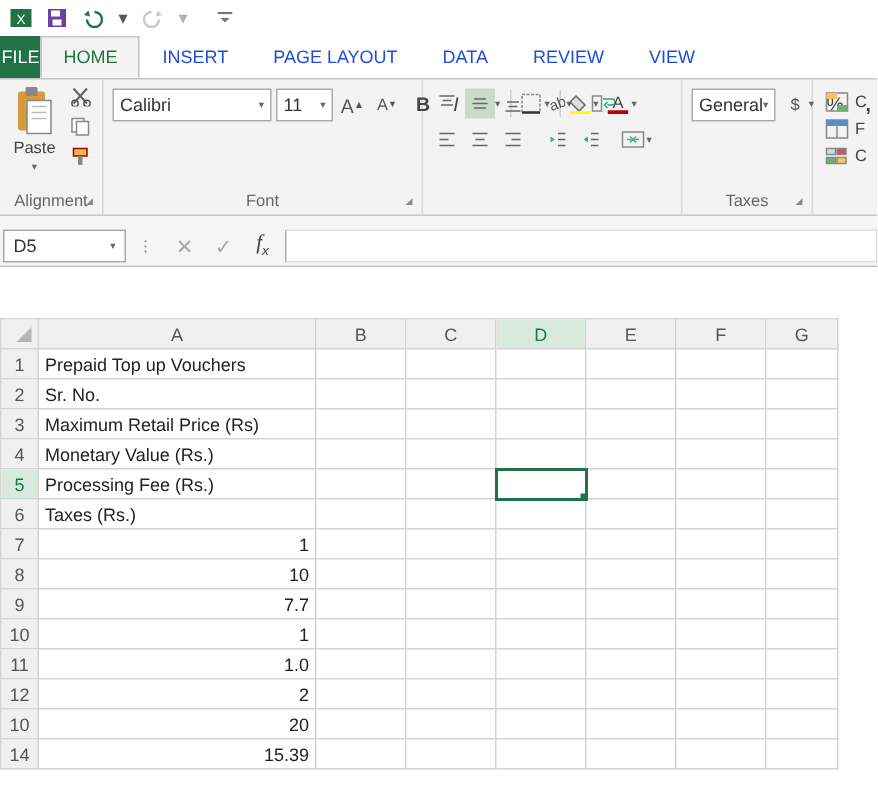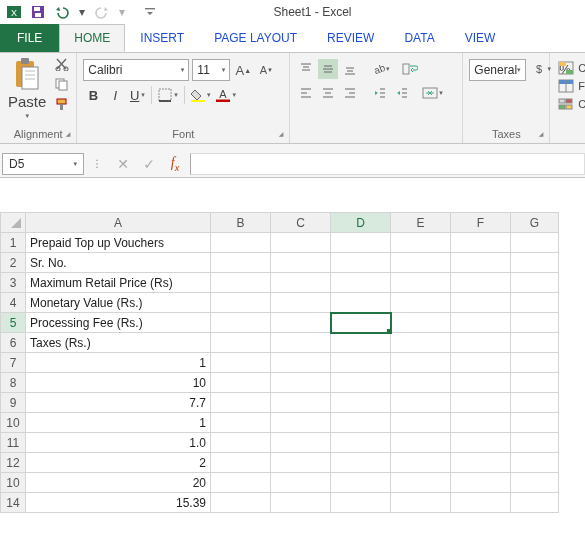--- a/index.html
+++ b/index.html
@@ -7,40 +7,40 @@
 
 
 .titlebar { height: 24px; background: #fff; display: flex; align-items: center; border-bottom: 0; }
 .qat { display: flex; align-items: center; gap: 8px; padding-left: 6px; }
 .qat .icon { width: 16px; height: 16px; display: inline-flex; align-items: center; justify-content: center; }
 .title-text { flex: 1; text-align: center; font-size: 12px; color: #444; }
 
 
 .tabs-row { height: 28px; display: flex; align-items: flex-end; background: #fff; }
 .tab { padding: 6px 14px 6px 14px; font-size: 12px; color: #1d4ed8; cursor: pointer; border: 1px solid transparent; }
-.tab.file { background: #217346; color: #fff; padding: 6px 16px; }
+.tab.file { background: #217346; color: #fff; padding: 6px 0; }
 .tab.active { border: 1px solid #c5c5c5; border-bottom: 1px solid #f3f3f3; color: #217346; background: #f3f3f3; }
 
 
 .ribbon { height: 92px; background: #f3f3f3; border-top: 1px solid #c5c5c5; border-bottom: 1px solid #c5c5c5; display: flex; }
 .group { border-right: 1px solid #d8d8d8; display: flex; flex-direction: column; padding: 2px 4px 0 4px; }
 .group-body { flex: 1; display: flex; align-items: flex-start; }
 .group-label { font-size: 11px; color: #666; text-align: center; padding: 2px 0 3px 0; position: relative; }
 .group-label::after { content:"◢"; font-size:6px; color:#888; position:absolute; right:2px; top:4px;}
 
 
 .clip-body { display: flex; gap: 4px; align-items: flex-start;}
 .paste-btn { display:flex; flex-direction:column; align-items:center; gap:2px; padding:2px 4px; cursor:pointer;}
 .paste-btn .pico { width:30px; height:34px; }
-.paste-btn .plabel { font-size:15px; color:#444;}
+.paste-btn .plabel { font-size:11px; color:#444;}
 .clip-side { display:flex; flex-direction:column; gap:4px; padding-top:2px;}
 .clip-side .icon { width:18px; height:16px; cursor:pointer;}
 
 
-.font-body { display:flex; flex-direction:column; gap:4px; padding:4px 2px; width:204px;}
+.font-body { display:flex; flex-direction:row; gap:4px; padding:4px 2px; width:204px;}
 .font-row1 { display:flex; gap:3px; align-items:center;}
 .font-select { width:106px; height:22px; border:1px solid #aaa; background:#fff; display:flex; align-items:center; padding:0 4px; font-size:12px; justify-content:space-between;}
 .size-select { width:38px; height:22px; border:1px solid #aaa; background:#fff; display:flex; align-items:center; padding:0 4px; font-size:12px; justify-content:space-between;}
 .smbtn { width:20px; height:20px; display:inline-flex; align-items:center; justify-content:center; cursor:pointer; font-size:12px; color:#555;}
 .font-row2 { display:flex; gap:2px; align-items:center;}
 .fbtn { min-width:20px; height:20px; display:inline-flex; align-items:center; justify-content:center; cursor:pointer; font-size:13px; color:#444; padding:0 2px;}
 .fbtn.split::after { content:"▾"; font-size:7px; margin-left:2px; color:#666;}
 .divider { width:1px; height:18px; background:#d0d0d0; margin:0 2px;}
 
 
@@ -55,21 +55,21 @@
 
 
 .cells-body { display:flex; flex-direction:column; padding:4px 2px;}
 .cells-body .cbtn{display:flex;align-items:center;gap:2px;font-size:11px;color:#444;padding:2px;}
 
 
 .fbar { height: 34px; border-bottom: 1px solid #c5c5c5; display:flex; align-items:center; background:#f5f5f5; padding-top:8px; padding-bottom:2px;}
 .namebox { width:82px; height:22px; border:1px solid #aaa; background:#fff; margin-left:2px; display:flex; align-items:center; padding:0 6px; font-size:12px; color:#333; justify-content:space-between;}
 .fbar .ico { width:26px; height:22px; display:inline-flex; align-items:center; justify-content:center; color:#aaa; font-size:14px;}
 .fbar .ico.dark{ color:#666;}
-.fx { font-style:italic; font-family:"Times New Roman",serif; font-size:14px; color:#c2410c;}
+.fx { font-style:italic; font-family:"Times New Roman",serif; font-size:14px; color:#404040;}
 .formula-input { flex:1; height:22px; border:1px solid #ddd; border-left:1px solid #aaa; background:#fff; margin-left:2px; }
 
 
 .spacer-row { height: 34px; background:#fff; border-bottom:0;}
 
 
 .grid-wrap { position:relative; }
 table.sheet { border-collapse:collapse; table-layout:fixed; }
 table.sheet td, table.sheet th { border:1px solid #d4d4d4; height:20px; font-size:12px; padding:0 4px; overflow:hidden; white-space:nowrap;}
 th.colhdr { background:#f0f0f0; font-weight:normal; color:#555; text-align:center; height:20px;}
@@ -119,32 +119,31 @@
         </svg>
     </span>
     <span class="smbtn" style="width:8px;opacity:.45">▾</span>
     <span class="smbtn" style="margin-left:6px;">
         <svg width="10" height="10">
           <rect x="0" y="1" width="10" height="1.4" fill="#777"></rect>
           <path d="M2 5 L5 8 L8 5 Z" fill="#777"></path>
         </svg>
       </span>
   </div>
-  <div class="title-text">Sheet1 - Excel</div>
   <div style="width:120px;"></div>
 </div>
 
 <div class="tabs-row">
   <div class="tab file">FILE</div>
   <div id="tabs-container" style="display:flex;">
       <div class="tab active">HOME</div>
       <div class="tab">INSERT</div>
       <div class="tab">PAGE LAYOUT</div>
+      <div class="tab">DATA</div>
       <div class="tab">REVIEW</div>
-      <div class="tab">DATA</div>
       <div class="tab">VIEW</div>
     </div>
 </div>
 
 <div class="ribbon">
 
   <div class="group" style="width:78px;">
     <div class="group-body clip-body">
       <div class="paste-btn">
         <span class="pico">

